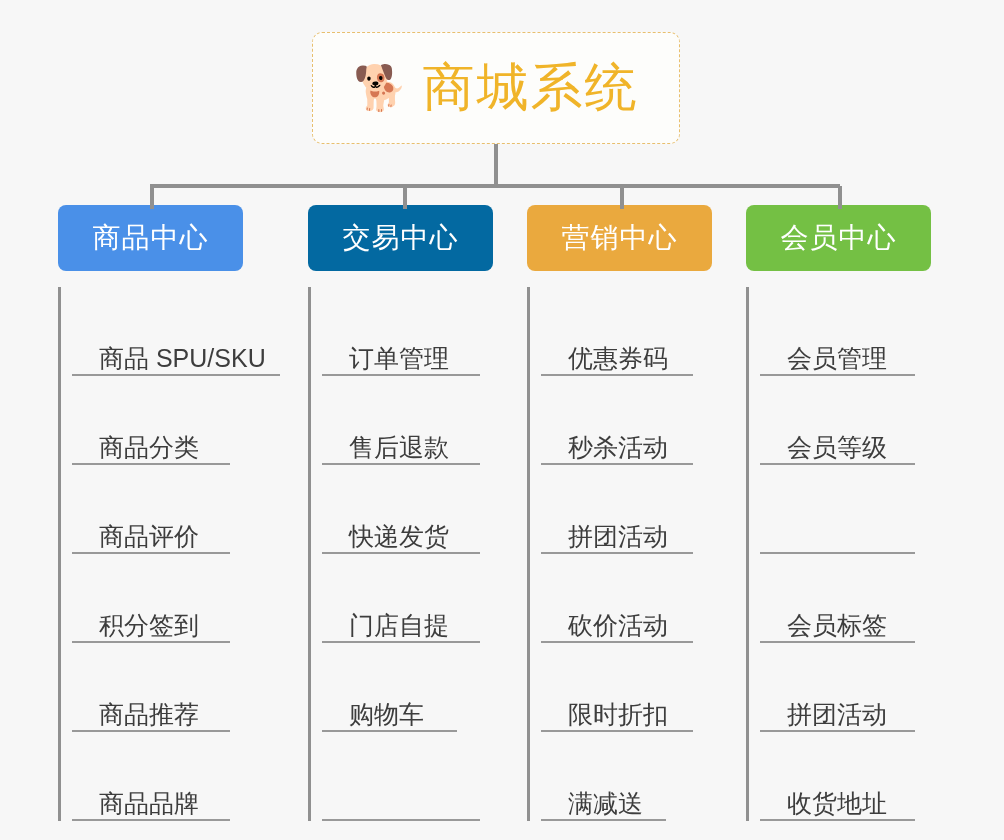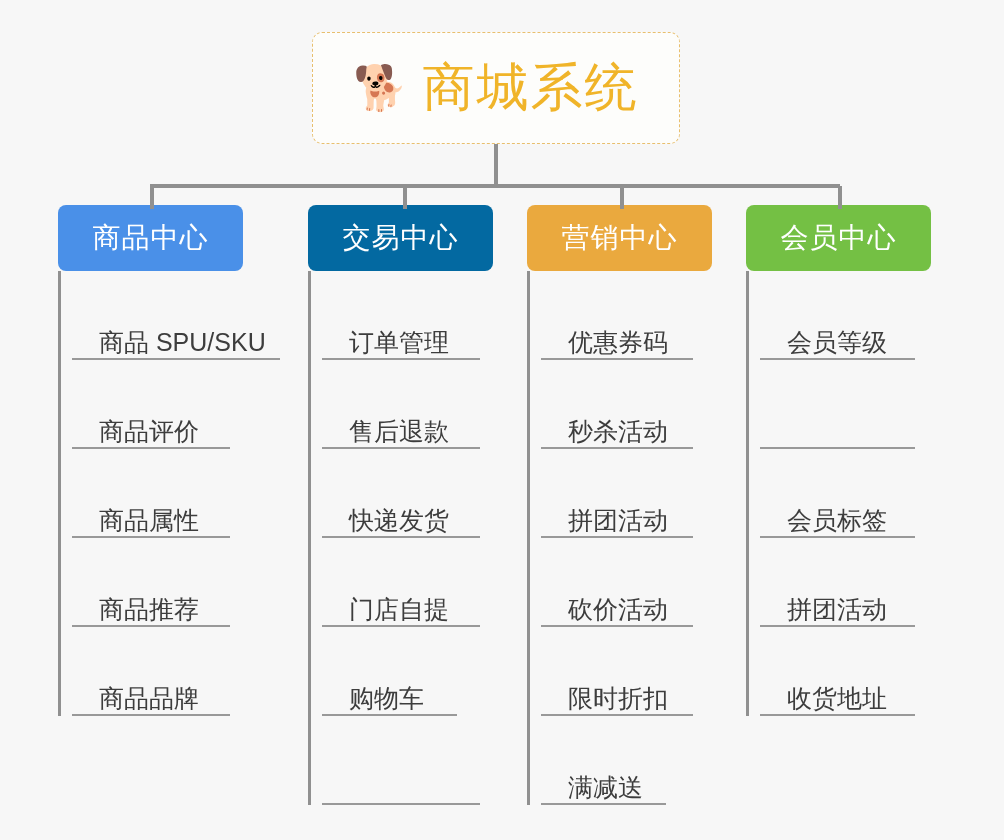--- a/index.html
+++ b/index.html
@@ -88,21 +88,21 @@
     justify-content: center;
     color: #ffffff;
     font-size: 28px;
     letter-spacing: 1px;
     box-sizing: border-box;
   }
 
   
   .sub-list {
     position: relative;
-    margin-top: 0;
+    margin-top: 16px;
     padding-left: 14px;
     border-left: 3px solid #909090;
   }
   .sub-item {
     height: 89px;
     position: relative;
     display: flex;
     align-items: flex-end;
     box-sizing: border-box;
   }
@@ -138,25 +138,29 @@
       <div class="branch" style="left: 58px; width: 185px;">
         <div class="branch-header" style="background: rgb(74, 144, 232); text-align: center;">
           <span>商品中心</span>
         </div>
         <div class="sub-list">
           <div class="sub-item">
             <span class="sub-item-label">商品 SPU/SKU</span>
             <div class="sub-item-rule" style="width: 208px;"></div>
           </div>
           <div class="sub-item">
+            <span class="sub-item-label">商品分类</span>
+            <div class="sub-item-rule" style="width: 158px;"></div>
+          </div>
+          <div class="sub-item">
             <span class="sub-item-label">商品评价</span>
             <div class="sub-item-rule" style="width: 158px;"></div>
           </div>
           <div class="sub-item">
-            <span class="sub-item-label">商品属性</span>
+            <span class="sub-item-label">积分签到</span>
             <div class="sub-item-rule" style="width: 158px;"></div>
           </div>
           <div class="sub-item">
             <span class="sub-item-label">商品推荐</span>
             <div class="sub-item-rule" style="width: 158px;"></div>
           </div>
           <div class="sub-item">
             <span class="sub-item-label">商品品牌</span>
             <div class="sub-item-rule" style="width: 158px;"></div>
           </div>
@@ -221,20 +225,24 @@
             <span class="sub-item-label">满减送</span>
             <div class="sub-item-rule" style="width: 125px;"></div>
           </div>
         </div>
       </div>
       <div class="branch" style="left: 746px; width: 185px;">
         <div class="branch-header" style="background: rgb(116, 192, 68);">
           <span>会员中心</span>
         </div>
         <div class="sub-list">
+          <div class="sub-item">
+            <span class="sub-item-label">会员管理</span>
+            <div class="sub-item-rule" style="width: 155px;"></div>
+          </div>
           <div class="sub-item">
             <span class="sub-item-label">会员等级</span>
             <div class="sub-item-rule" style="width: 155px;"></div>
           </div>
           <div class="sub-item">
             <div class="sub-item-rule" style="width: 155px;"></div>
           </div>
           <div class="sub-item">
             <span class="sub-item-label">会员标签</span>
             <div class="sub-item-rule" style="width: 155px;"></div>

